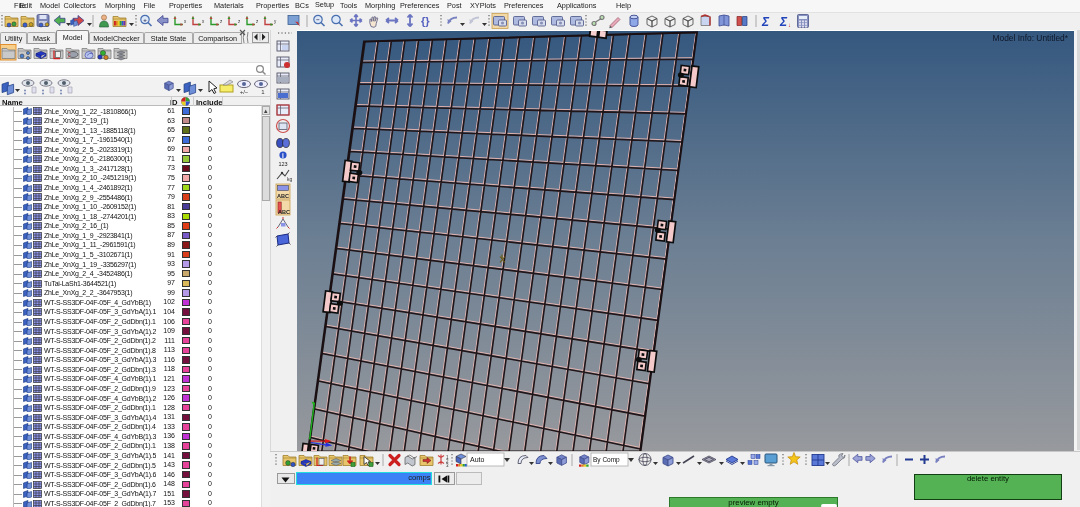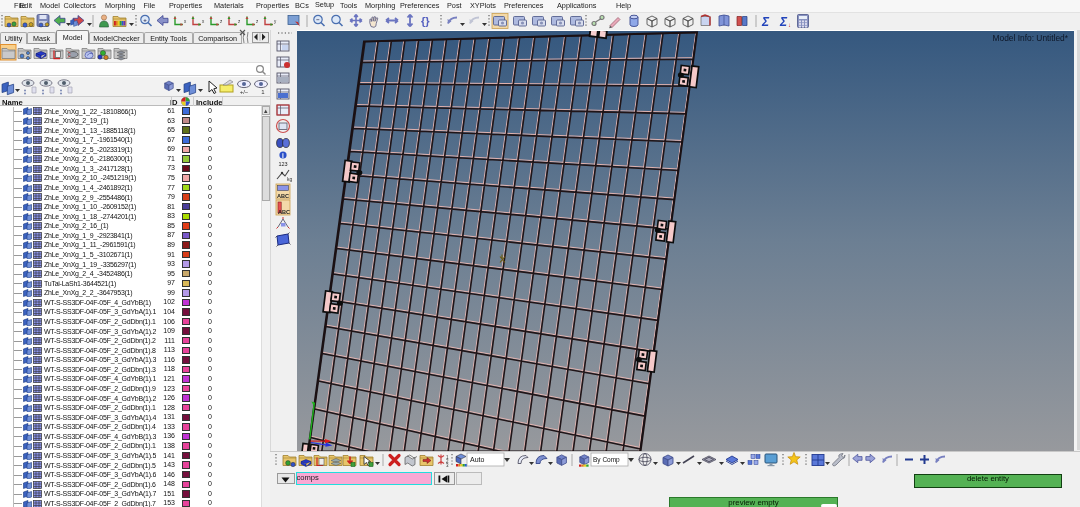--- a/index.html
+++ b/index.html
@@ -254,21 +254,21 @@
         <rect x="9" y="12.2" width="2" height="1.8"></rect>
       </g>
     </g>
   </svg>
 <div style="position:absolute;left:0;top:29.5px;width:1080px;height:1px;background:#ffffff"></div>
 <div style="position:absolute;left:0;top:30px;width:270px;height:14px;background:#f0f0f0;border-bottom:1px solid #d8d8d8"></div>
 <div style="position:absolute;left:0px;top:31.5px;width:27px;height:24px;background:#ededed;border:1px solid #aaa;border-bottom:1px solid #999;border-radius:2px 2px 0 0;font-size:7.2px;text-align:center;line-height:12px;color:#111;box-sizing:border-box">Utility</div>
 <div style="position:absolute;left:27px;top:31.5px;width:29px;height:12.5px;background:#ededed;border:1px solid #aaa;border-bottom:1px solid #999;border-radius:2px 2px 0 0;font-size:7.2px;text-align:center;line-height:12px;color:#111;box-sizing:border-box">Mask</div>
 <div style="position:absolute;left:56px;top:30px;width:33px;height:14px;font-weight:normal;background:#f5f5f5;border:1px solid #888;border-bottom:none;border-radius:2px 2px 0 0;font-size:7.2px;text-align:center;line-height:13px;color:#111;box-sizing:border-box">Model</div>
 <div style="position:absolute;left:89px;top:31.5px;width:55px;height:12.5px;background:#ededed;border:1px solid #aaa;border-bottom:1px solid #999;border-radius:2px 2px 0 0;font-size:7.2px;text-align:center;line-height:12px;color:#111;box-sizing:border-box">ModelChecker</div>
-<div style="position:absolute;left:144px;top:31.5px;width:49px;height:12.5px;background:#ededed;border:1px solid #aaa;border-bottom:1px solid #999;border-radius:2px 2px 0 0;font-size:7.2px;text-align:center;line-height:12px;color:#111;box-sizing:border-box">Entity Tools</div>
+<div style="position:absolute;left:144px;top:31.5px;width:49px;height:12.5px;background:#ededed;border:1px solid #aaa;border-bottom:1px solid #999;border-radius:2px 2px 0 0;font-size:7.2px;text-align:center;line-height:12px;color:#111;box-sizing:border-box">State State</div>
 <div style="position:absolute;left:193px;top:31.5px;width:49px;height:12.5px;background:#ededed;border:1px solid #aaa;border-bottom:1px solid #999;border-radius:2px 2px 0 0;font-size:7.2px;text-align:center;line-height:12px;color:#111;box-sizing:border-box">Comparison</div>
 <svg style="position:absolute;left:242px;top:31px" width="10" height="13" viewBox="0 0 10 13">
     <path d="M2 1 Q0.5 6.5 2 12 M6 1 Q4.5 6.5 6 12" stroke="#777" fill="none" stroke-width="0.9"></path>
   </svg>
 <svg style="position:absolute;left:239px;top:28.5px" width="7" height="7" viewBox="0 0 7 7">
     <path d="M1 1 L6 6 M6 1 L1 6" stroke="#555" stroke-width="1.1"></path>
   </svg>
 <div style="position:absolute;left:252px;top:31.5px;width:16.5px;height:11.5px;background:#ececec;border:1px solid #999;box-sizing:border-box"></div>
 <svg style="position:absolute;left:253px;top:33px" width="14" height="8" viewBox="0 0 14 8">
     <path d="M4.5 0.5 L1 4 L4.5 7.5 z" fill="#222"></path>
@@ -1347,23 +1347,23 @@
     <g transform="translate(664,1.5)">
       <path d="M2 10 Q4 4 11 4" fill="none" stroke="#7880c0" stroke-width="2"></path>
       <path d="M2 10 l-0.5 -4.5 l4 2.5 z" fill="#7880c0"></path>
     </g>
   </svg>
 <div style="position:absolute;left:270px;top:467.5px;width:810px;height:20px;background:#f0f0f0"></div>
 <div style="position:absolute;left:276.5px;top:472.5px;width:18px;height:11.5px;background:#e8e8e8;border:1px solid #999;box-sizing:border-box"></div>
 <svg style="position:absolute;left:281px;top:476.5px" width="9" height="6" viewBox="0 0 9 6">
     <path d="M0.5 0.5 h8 l-4 5 z" fill="#111"></path>
   </svg>
-<div style="position:absolute;left:295.5px;top:472px;width:136px;height:12.5px;background:#f9a8d4;border:1px solid #22dddd;box-sizing:border-box;text-align:left;font-size:7.6px;line-height:10px;color:#222">comps</div>
+<div style="position:absolute;left:295.5px;top:472px;width:136px;height:12.5px;background:#3b82f6;border:1px solid #22dddd;box-sizing:border-box;text-align:right;font-size:7.6px;line-height:10px;color:#222">comps</div>
 <div style="position:absolute;left:433.5px;top:472px;width:21px;height:12.5px;background:#ececec;border:1px solid #999;box-sizing:border-box"></div>
 <svg style="position:absolute;left:438px;top:474.5px" width="12" height="8" viewBox="0 0 12 8">
     <rect x="0.5" y="0.5" width="1.8" height="7" fill="#111"></rect>
     <path d="M9 0.5 L3.5 4 L9 7.5 z" fill="#111"></path>
     <rect x="9.5" y="0.5" width="1.8" height="7" fill="#111"></rect>
   </svg>
 <div style="position:absolute;left:456px;top:472px;width:26px;height:12.5px;background:#ececec;border:1px solid #bbb;box-sizing:border-box"></div>
 <div style="position:absolute;left:270px;top:487.5px;width:810px;height:19.5px;background:#f0f0f0"></div>
-<div style="position:absolute;left:914px;top:473.5px;width:148px;height:14px;background:#54b254;border:1.5px solid #124012;box-sizing:border-box;text-align:center;font-size:7.8px;line-height:7px;color:#041a04">delete entity</div>
+<div style="position:absolute;left:914px;top:473.5px;width:148px;height:26px;background:#54b254;border:1.5px solid #124012;box-sizing:border-box;text-align:center;font-size:7.8px;line-height:7px;color:#041a04">delete entity</div>
 <div style="position:absolute;left:669px;top:496.5px;width:169px;height:11px;background:#54b254;border:1px solid #2a7a2a;box-sizing:border-box;text-align:center;font-size:7.8px;line-height:9px;color:#041a04">preview empty</div>
 <div style="position:absolute;left:821px;top:503.5px;width:16px;height:4px;background:#fdfdfd;border-radius:2px"></div>
 </body></html>

